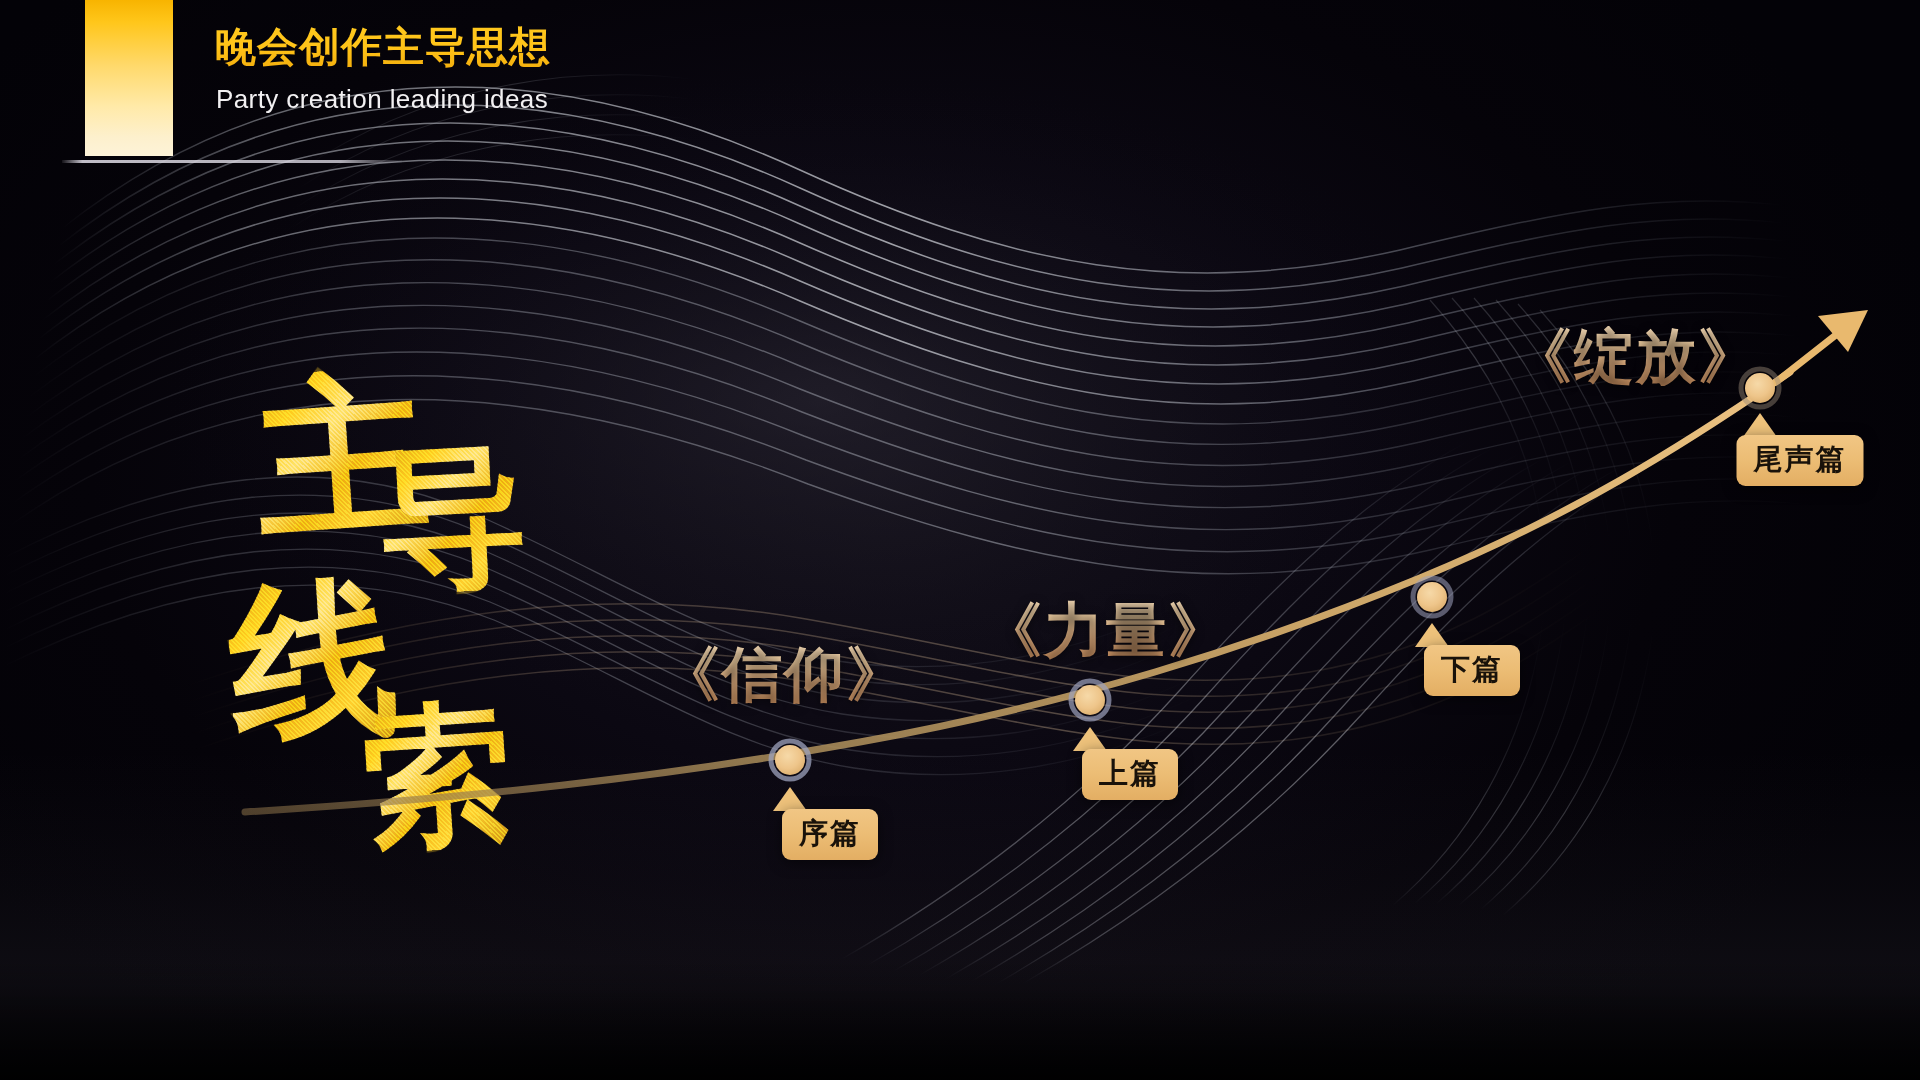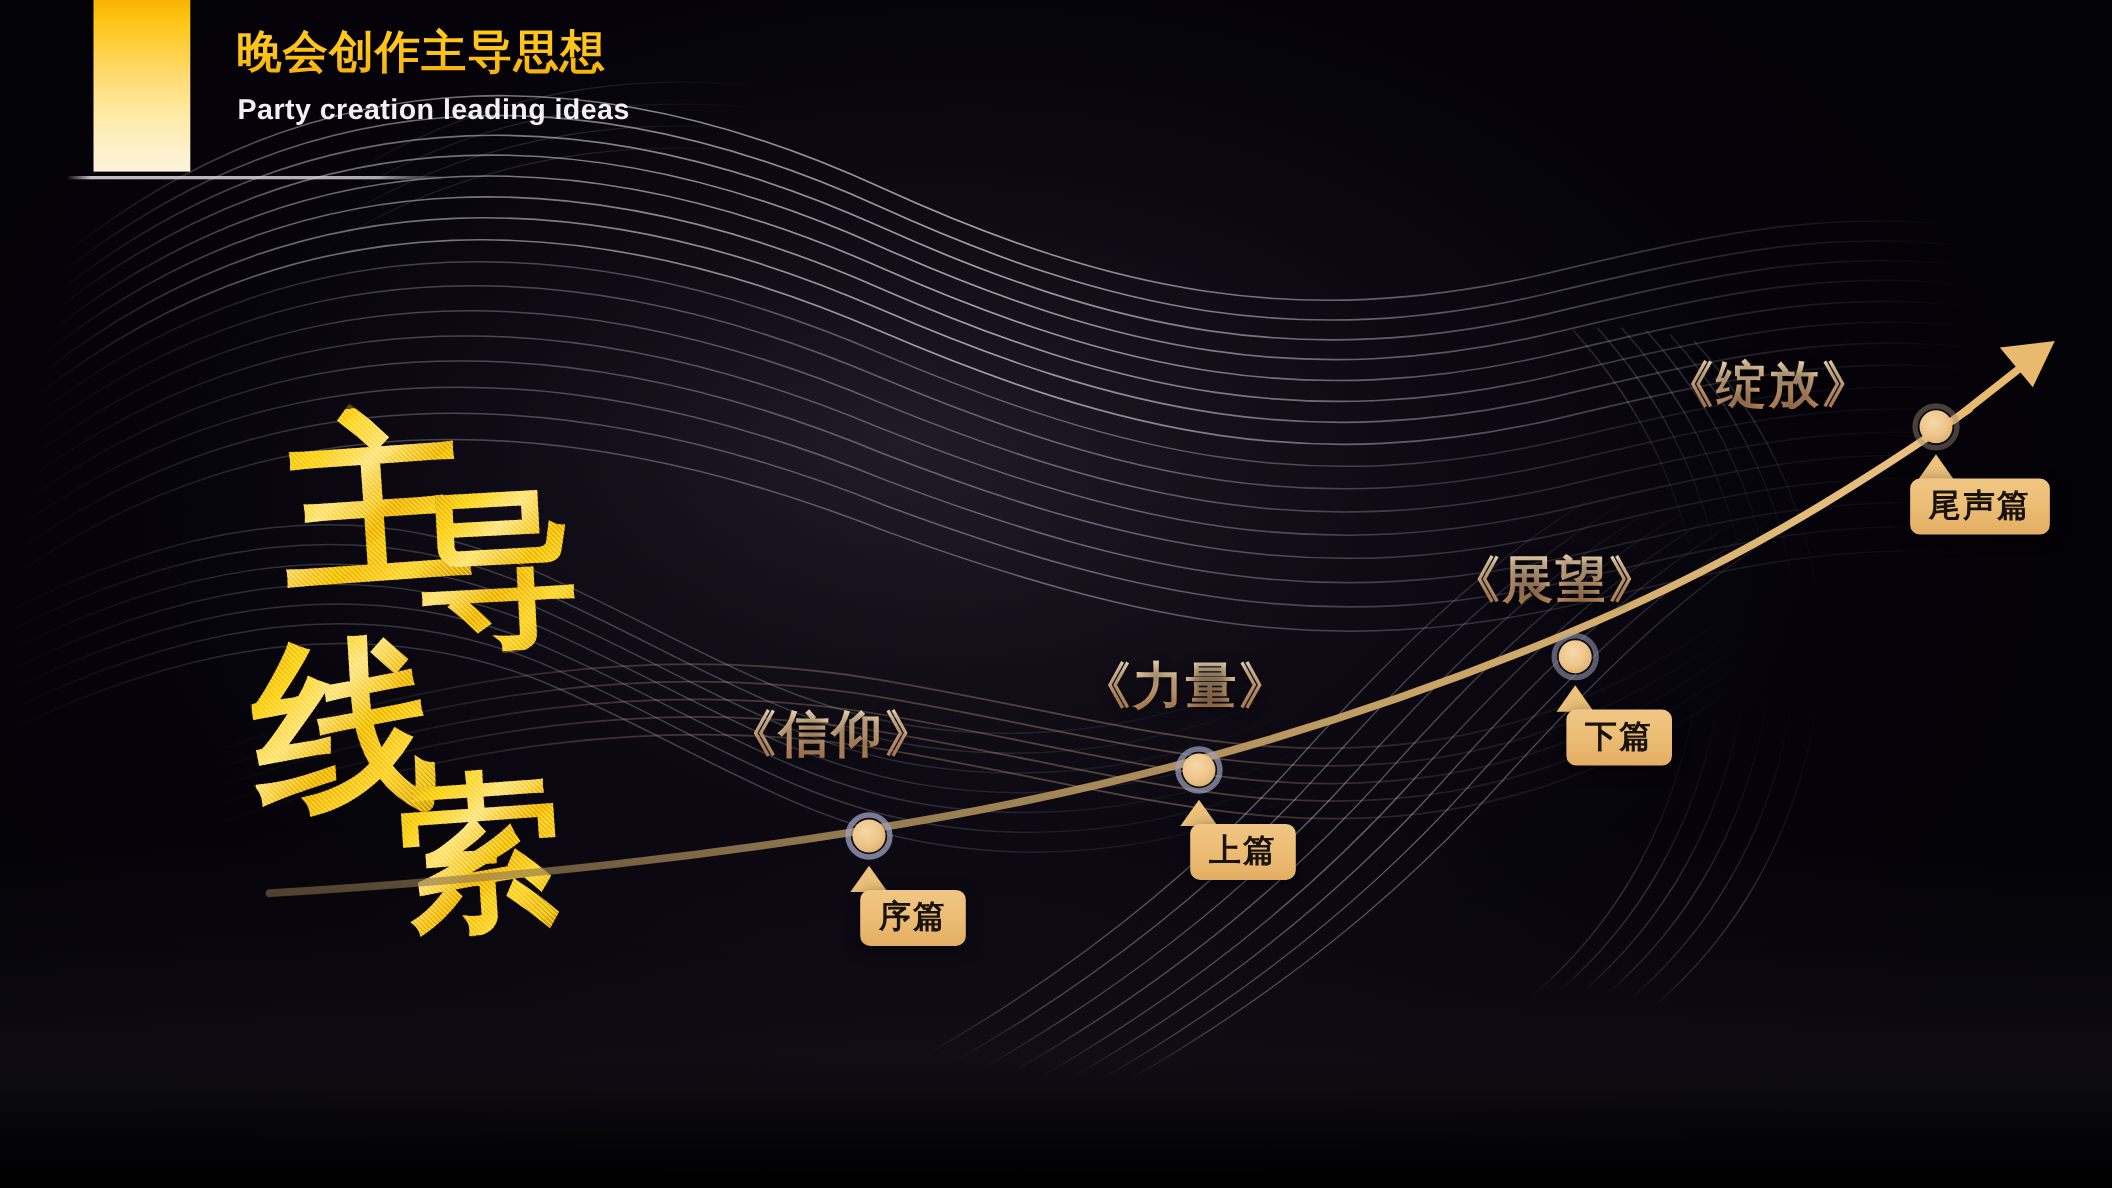--- a/index.html
+++ b/index.html
@@ -57,21 +57,21 @@
     font-family:"Liberation Sans","DejaVu Sans",sans-serif;
     font-size:41px; font-weight:bold; letter-spacing:1px;
     color:#f9c21b;
     background:linear-gradient(to bottom,#ffc91f 0%,#ffc318 50%,#f0a90a 100%);
     -webkit-background-clip:text; background-clip:text;
     -webkit-text-fill-color:transparent;
     white-space:nowrap;
   }
   .hdr-sub{
     position:absolute; left:216px; top:84px;
-    font-size:26px; font-weight:700; letter-spacing:.4px;
+    font-size:26px; font-weight:400; letter-spacing:.4px;
     color:#f2f0f2; white-space:nowrap;
   }
 
   
   .calli{ position:absolute; left:230px; top:370px; width:330px; height:520px; }
   .calli .ch{
     position:absolute;
     font-family:"DejaVu Serif","Liberation Serif",serif;
     font-weight:bold;
     color:#e8b40b;
@@ -90,21 +90,21 @@
   .ch-suo{ left:132px; top:330px;  font-size:150px; transform:rotate(-4deg); }
 
   
   .journey{ position:absolute; inset:0; }
   .journey svg{ display:block; width:1920px; height:1080px; }
 
   
   .chapter{
     position:absolute;
     font-family:"DejaVu Serif","Liberation Serif",serif;
-    font-weight:bold; font-size:46px; letter-spacing:2px;
+    font-weight:bold; font-size:60px; letter-spacing:2px;
     white-space:nowrap; line-height:1;
     background:linear-gradient(to bottom,#fbe0bb 0%,#f6d3a4 30%,#e8b483 62%,#c88e5e 100%);
     -webkit-background-clip:text; background-clip:text;
     -webkit-text-fill-color:transparent;
     text-shadow:0 2px 10px rgba(0,0,0,.55);
   }
   .chap-1{ left:660px;  top:644px; }
   .chap-2{ left:982px;  top:600px; }
   .chap-3{ left:1318px; top:504px; }
   .chap-4{ left:1512px; top:326px; }
@@ -296,21 +296,20 @@
         <circle cx="1432" cy="597" r="19" fill="none" stroke="#9ea3bd" stroke-opacity=".55" stroke-width="5"></circle>
         <circle cx="1432" cy="597" r="15" fill="url(#nodeGrad)"></circle>
         <circle cx="1760" cy="388" r="19" fill="none" stroke="#9a8a78" stroke-opacity=".45" stroke-width="5"></circle>
         <circle cx="1760" cy="388" r="15" fill="url(#nodeGrad)"></circle>
       </g>
     </svg>
   </div>
 
   <div class="chapter chap-2">《力量》</div>
   <div class="chapter chap-1">《信仰》</div>
-  <div class="chapter chap-3">《展望》</div>
   <div class="chapter chap-4">《绽放》</div>
 
   <div class="badge-wrap bdg-1">
     <div class="badge-arrow"></div>
     <div class="badge">序篇</div>
   </div>
   <div class="badge-wrap bdg-2">
     <div class="badge-arrow"></div>
     <div class="badge">上篇</div>
   </div>

